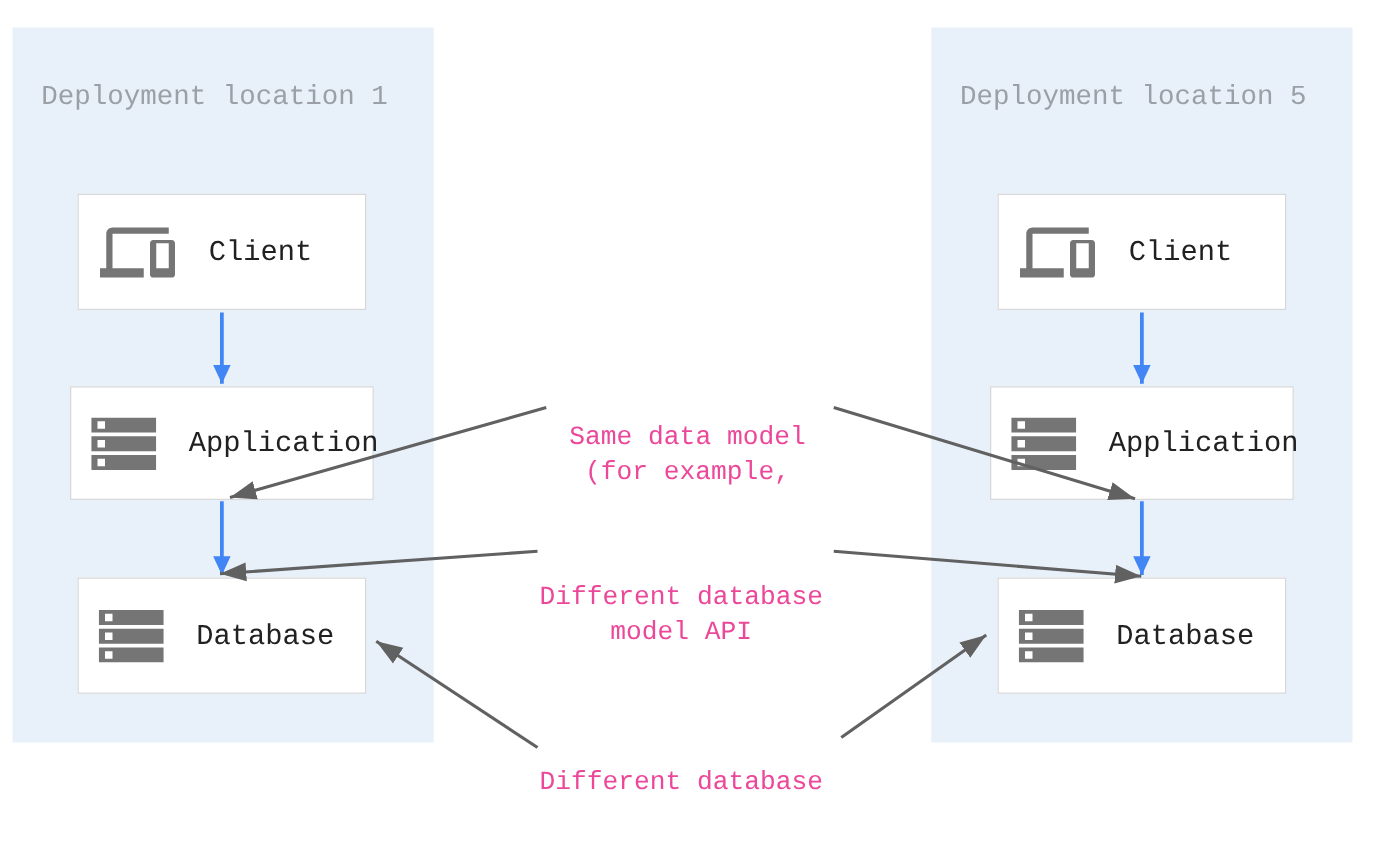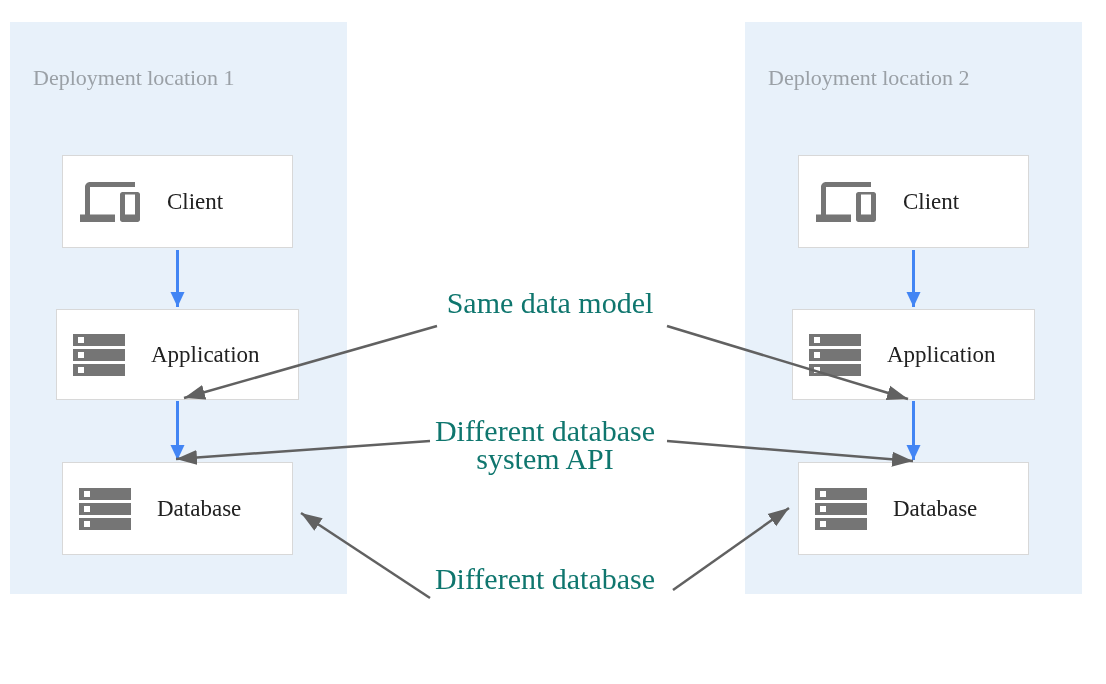--- a/index.html
+++ b/index.html
@@ -1,21 +1,21 @@
 <!DOCTYPE html>
 <html><head>
 <meta charset="utf-8">
 <style>
   html, body { margin: 0; padding: 0; background: #ffffff; }
   .stage {
     position: relative;
     width: 1106px;
     height: 684px;
     background: #ffffff;
-    font-family: Liberation Serif, serif;
+    font-family: Liberation Mono, monospace;
     overflow: hidden;
   }
   .panel {
     position: absolute;
     top: 22px;
     width: 337px;
     height: 572px;
     background: #E8F1FA;
   }
   .panel.left  { left: 10px; }
@@ -41,23 +41,24 @@
   .node .icon { display: flex; align-items: center; flex: 0 0 auto; }
   .node .label {
     font-size: 23px;
     color: #212121;
     white-space: nowrap;
   }
   .annotation {
     position: absolute;
     width: 240px;
     text-align: center;
-    font-size: 30px;
+    font-size: 21px;
     line-height: 28px;
-    color: #0f766e;
+    color: #ec4899;
+    margin-top: 48px;
   }
   .annotation span { display: block; }
   .overlay {
     position: absolute;
     left: 0; top: 0;
     width: 1106px;
     height: 684px;
     pointer-events: none;
   }
   .flow-line { stroke: #4285F4; stroke-width: 3; fill: none; }
@@ -65,21 +66,21 @@
 </style>
 </head>
 <body>
 
 <div class="stage">
 
   <section class="panel left">
     <div class="panel-title">Deployment location 1</div>
   </section>
   <section class="panel right">
-    <div class="panel-title">Deployment location 2</div>
+    <div class="panel-title">Deployment location 5</div>
   </section>
 
   <div class="node" style="left:62px; top:155px; width:231px; height:93px;">
     <span class="icon">
       <svg viewBox="0 2 24 20" width="62" height="50" aria-hidden="true">
         <path fill="#757575" fill-rule="evenodd" d="M4 6h18V4H4c-1.1 0-2 .9-2 2v11H0v3h14v-3H4V6zm19 2h-6c-.55 0-1 .45-1 1v10c0 .55.45 1 1 1h6c.55 0 1-.45 1-1V9c0-.55-.45-1-1-1zm-1 9h-4v-8h4v8z"></path>
       </svg>
     </span>
     <span class="label">Client</span>
   </div>
@@ -167,24 +168,25 @@
     <line class="anno-line" x1="437" y1="326" x2="184" y2="398" marker-end="url(#head-gray)"></line>
     <line class="anno-line" x1="667" y1="326" x2="908" y2="399" marker-end="url(#head-gray)"></line>
     <line class="anno-line" x1="430" y1="441" x2="176" y2="459" marker-end="url(#head-gray)"></line>
     <line class="anno-line" x1="667" y1="441" x2="913" y2="461" marker-end="url(#head-gray)"></line>
     <line class="anno-line" x1="430" y1="598" x2="301" y2="513" marker-end="url(#head-gray)"></line>
     <line class="anno-line" x1="673" y1="590" x2="789" y2="508" marker-end="url(#head-gray)"></line>
   </svg>
 
   <div class="annotation" style="left:430px; top:289px;">
     <span>Same data model</span>
+    <span>(for example,</span>
   </div>
 
   <div class="annotation" style="left:425px; top:417px;">
     <span>Different database</span>
-    <span>system API</span>
+    <span>model API</span>
   </div>
 
   <div class="annotation" style="left:425px; top:565px;">
     <span>Different database</span>
   </div>
 
 </div>
 
 </body></html>

